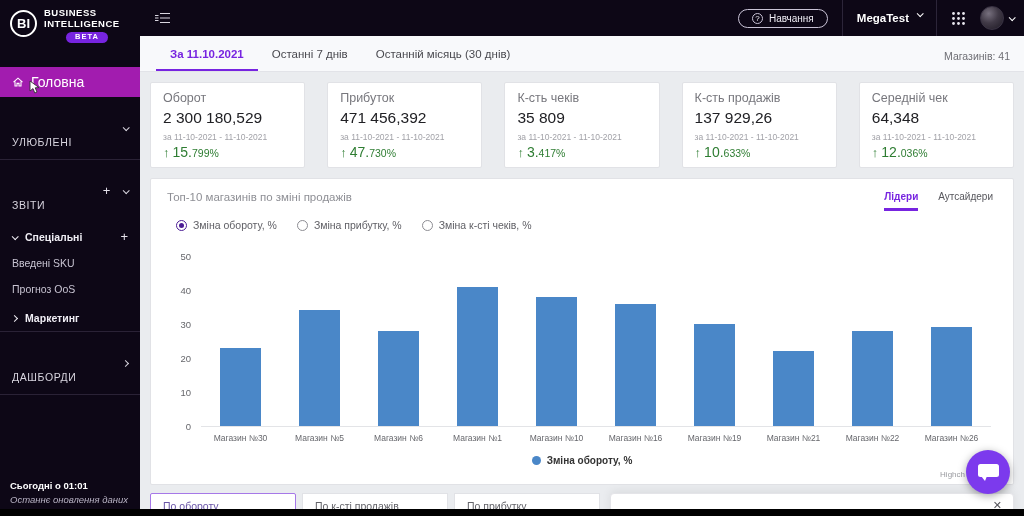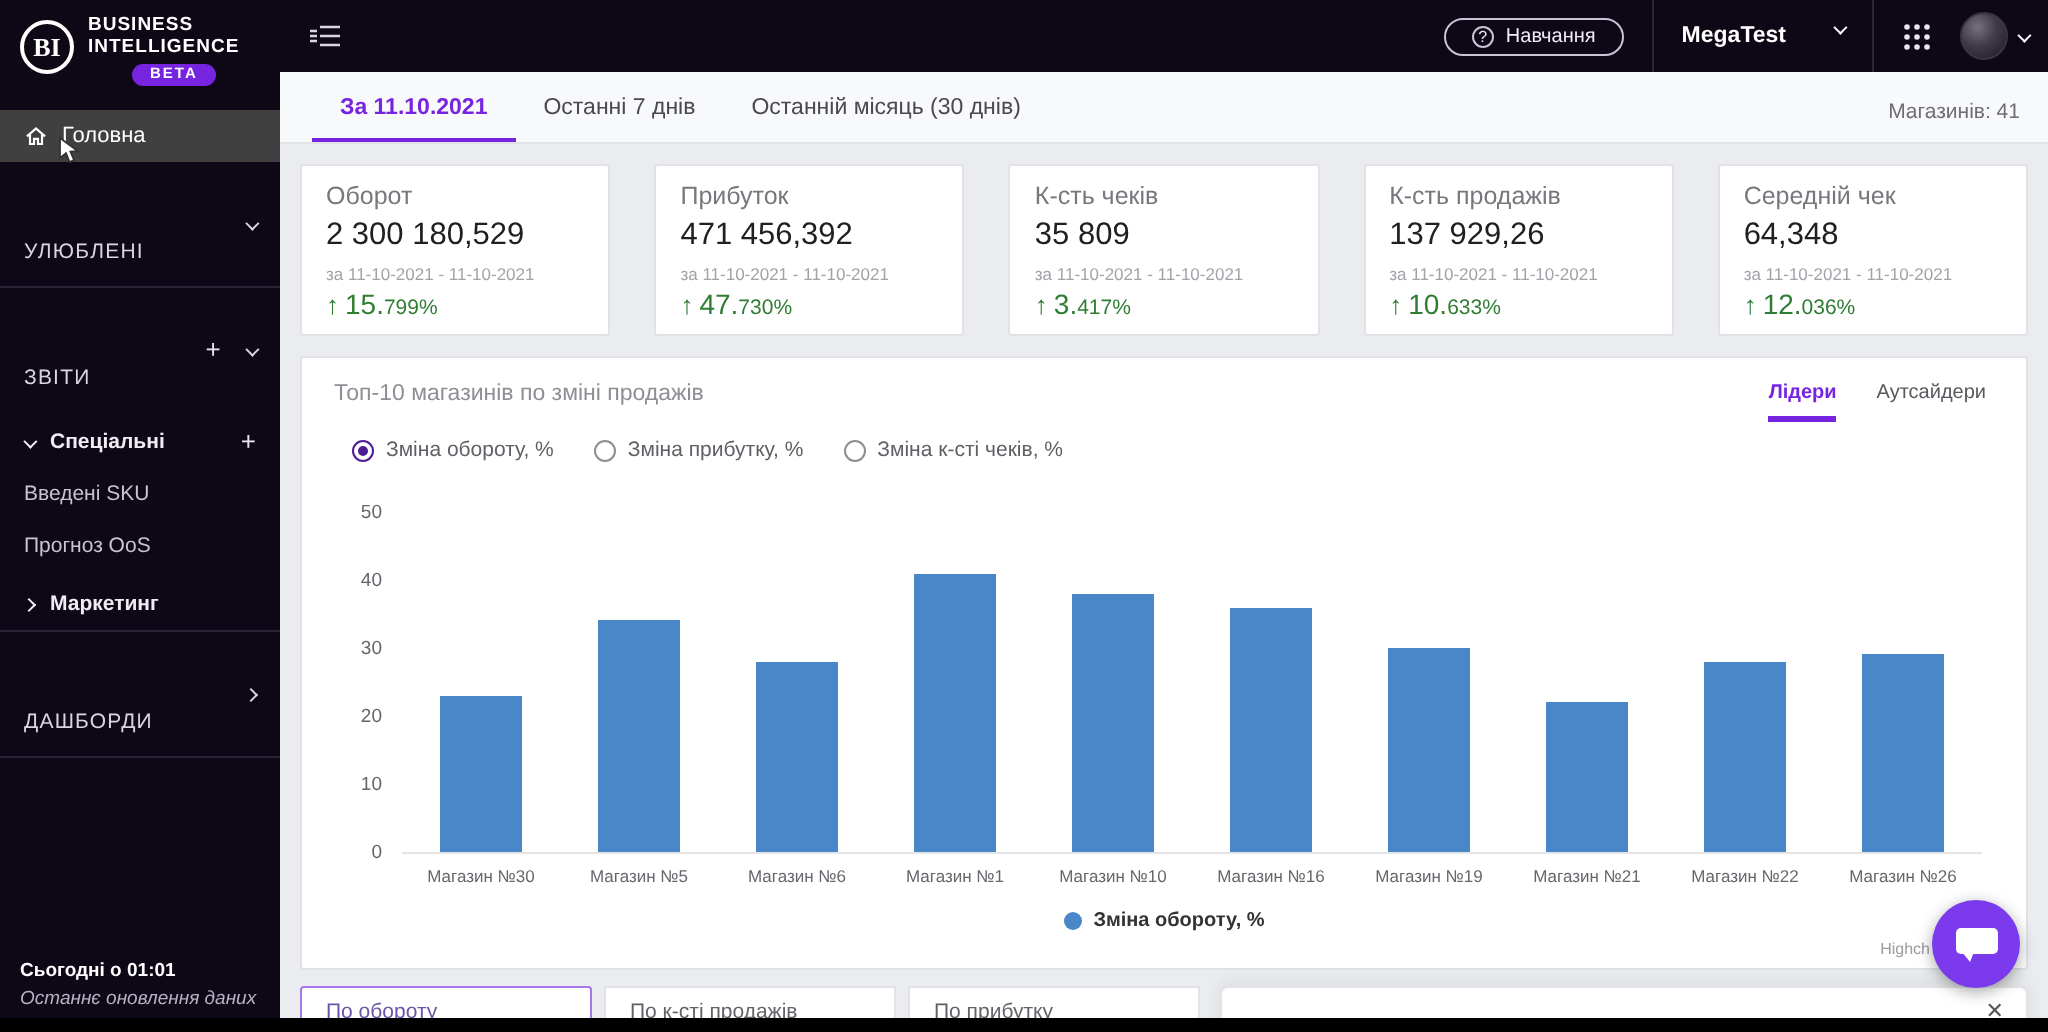--- a/index.html
+++ b/index.html
@@ -5,24 +5,24 @@
   * { box-sizing: border-box; margin: 0; padding: 0; }
   html,body { width:1024px; height:516px; overflow:hidden; }
   body { font-family:"Liberation Sans", sans-serif; background:#eaecef; position:relative; }
 
   .app { display:flex; width:1024px; height:516px; }
 
   
   .sidebar { width:140px; flex-shrink:0; background:#0d0716; color:#d6d3dd; display:flex; flex-direction:column; position:relative; z-index:5; }
   .brand { display:flex; align-items:flex-start; gap:7px; padding:8px 8px 10px 10px; }
   .brand-logo { width:27px; height:27px; border:2px solid #fff; border-radius:50%; display:flex; align-items:center; justify-content:center;
-                font-family:Liberation Serif, serif; font-weight:bold; font-size:13px; color:#fff; flex-shrink:0; margin-top:2px; }
+                font-family:Liberation Sans, sans-serif; font-weight:bold; font-size:13px; color:#fff; flex-shrink:0; margin-top:2px; }
   .brand-text { font-size:9.5px; font-weight:bold; letter-spacing:.5px; color:#fff; line-height:1.15; }
   .beta { display:inline-block; background:#7724e0; color:#fff; border-radius:8px; font-size:7.5px; padding:1.5px 9px; margin-left:22px; margin-top:2px; letter-spacing:1px; }
-  .nav-active { background:#404040; color:#fff; display:flex; align-items:center; gap:7px; padding:7px 0 7px 12px; font-size:11px; cursor:pointer; position:relative; margin-top:2px; }
+  .nav-active { background:#a21caf; color:#fff; display:flex; align-items:center; gap:7px; padding:7px 0 7px 12px; font-size:14px; cursor:pointer; position:relative; margin-top:14px; }
   .cursor-pointer { position:absolute; left:29px; top:13px; }
   .nav-section { display:flex; align-items:center; gap:6px; padding:11px 12px; font-size:10.5px; letter-spacing:.6px; color:#d8d5df; cursor:pointer; }
   .nav-section .lbl { flex:1;margin-top:28px; }
   .sb-divider { border-top:1px solid #2a2236; margin:0; }
   .nav-sub { display:flex; align-items:center; gap:8px; padding:9px 12px 7px; font-size:10.5px; color:#efedf4; font-weight:bold; cursor:pointer; }
   .nav-sub .lbl { flex:1; }
   .nav-link { padding:7px 12px; font-size:10.5px; color:#c7c3d1; cursor:pointer; }
   .chev { display:inline-block; width:5px; height:5px; border-right:1.4px solid currentColor; border-bottom:1.4px solid currentColor; }
   .chev-d { transform:rotate(45deg) translateY(-1px); }
   .chev-r { transform:rotate(-45deg); }
@@ -31,21 +31,21 @@
   .footer-time { color:#fff; font-weight:bold; }
   .footer-note { color:#b7b2c3; font-style:italic; }
 
   
   .main { flex:1; display:flex; flex-direction:column; min-width:0; }
   .topbar { height:36px; flex-shrink:0; background:#0d0716; display:flex; align-items:center; padding:0 10px 0 14px; color:#fff; }
   .tb-spacer { flex:1; }
   .pill { display:flex; align-items:center; gap:6px; border:1px solid #c9c3d6; border-radius:12px; padding:3px 13px; font-size:10px; color:#efedf4; cursor:pointer; }
   .qmark { width:11px; height:11px; border:1px solid #c9c3d6; border-radius:50%; font-size:8px; display:flex; align-items:center; justify-content:center; }
   .tb-sep { width:1px; height:36px; background:#2c2539; margin:0 14px; }
-  .account { display:flex; align-items:flex-start; gap:24px; font-size:11.5px; font-weight:bold; color:#fff; cursor:pointer; }
+  .account { display:flex; align-items:flex-start; gap:8px; font-size:11.5px; font-weight:bold; color:#fff; cursor:pointer; }
   .grid-icon { cursor:pointer; display:flex; }
   .avatar-wrap { display:flex; align-items:center; gap:5px; margin-left:14px; cursor:pointer; }
   .avatar { width:24px; height:24px; border-radius:50%; background:radial-gradient(circle at 35% 30%, #77707e 0%, #413a47 45%, #1d1823 100%); border:1px solid #3a3344; }
 
   .content { flex:1; padding:0 10px; position:relative; }
 
   
   .period-row { background:#f8f9fb; margin:0 -10px; padding:12px 14px 0 16px; display:flex; align-items:flex-end; border-bottom:1px solid #e2e3e8; }
   .period-tabs { display:flex; }
   .ptab { font-size:11.5px; color:#49494f; padding:0 14px 9px; cursor:pointer; }

